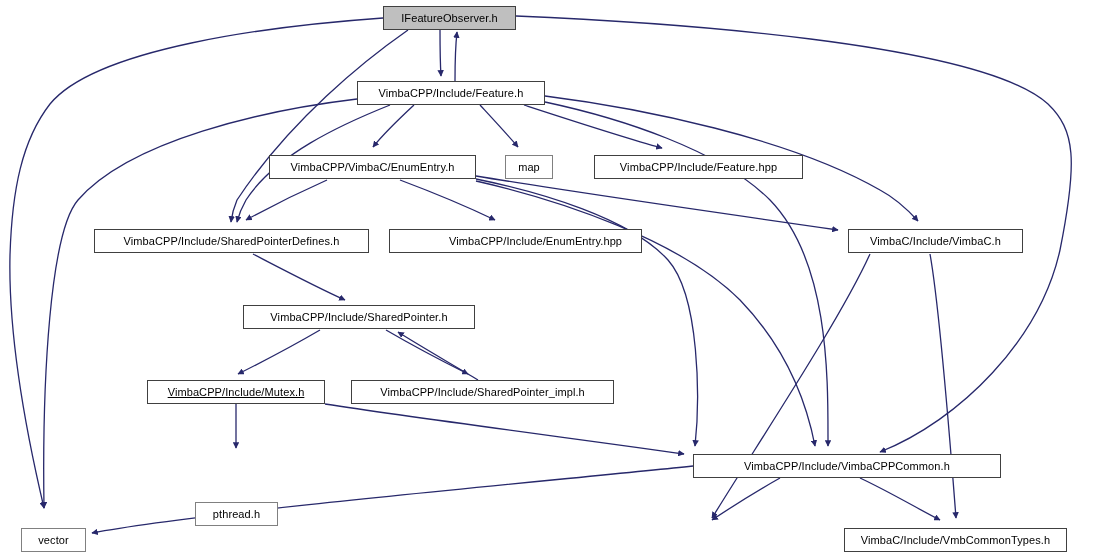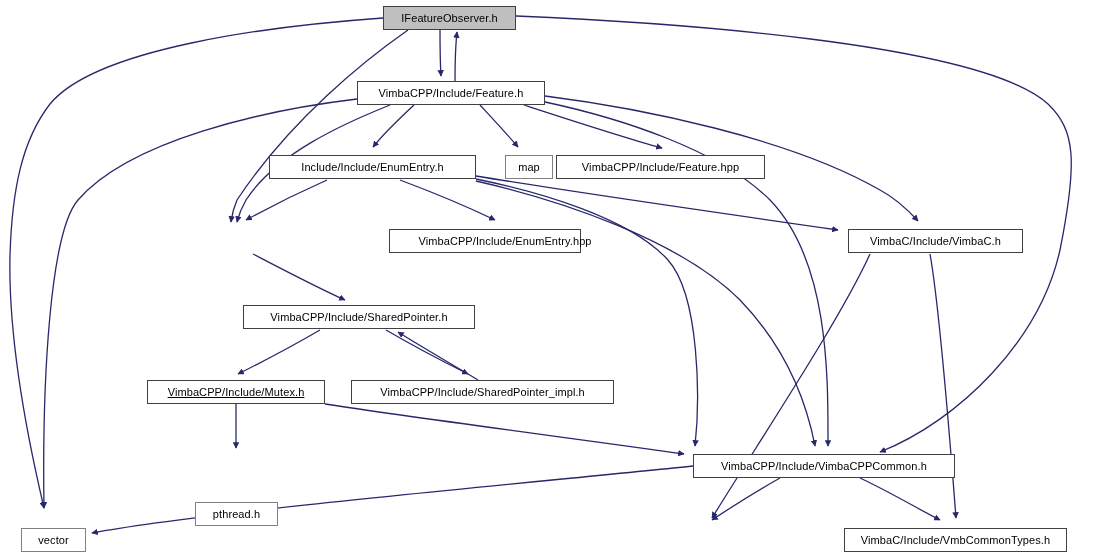--- a/index.html
+++ b/index.html
@@ -88,47 +88,50 @@
       </g>
   </svg>
 
   <div class="gnode root" style="left: 383px; top: 6px; width: 133px;">
       <span>IFeatureObserver.h</span>
     </div>
   <div class="gnode solid" style="left: 357px; top: 81px; width: 188px;">
       <span>VimbaCPP/Include/Feature.h</span>
     </div>
   <div class="gnode solid" style="left: 269px; top: 155px; width: 207px;">
-      <span>Include/Include/EnumEntry.h</span>
+      <span>VimbaCPP/VimbaC/EnumEntry.h</span>
     </div>
   <div class="gnode" style="left: 505px; top: 155px; width: 48px;">
       <span>map</span>
     </div>
-  <div class="gnode solid" style="left: 556px; top: 155px; width: 209px; text-align: right;">
+  <div class="gnode solid" style="left: 594px; top: 155px; width: 209px; text-align: right;">
       <span>VimbaCPP/Include/Feature.hpp</span>
     </div>
-  <div class="gnode solid" style="left: 389px; top: 229px; width: 192px; padding-left: 40px;">
+  <div class="gnode solid" style="left: 94px; top: 229px; width: 275px;">
+      <span>VimbaCPP/Include/SharedPointerDefines.h</span>
+    </div>
+  <div class="gnode solid" style="left: 389px; top: 229px; width: 253px; padding-left: 40px;">
       <span>VimbaCPP/Include/EnumEntry.hpp</span>
     </div>
   <div class="gnode solid" style="left: 848px; top: 229px; width: 175px;">
       <span>VimbaC/Include/VimbaC.h</span>
     </div>
   <div class="gnode solid" style="left: 243px; top: 305px; width: 232px;">
       <span>VimbaCPP/Include/SharedPointer.h</span>
     </div>
   <div class="gnode solid" style="left: 147px; top: 380px; width: 178px; text-decoration: underline;">
       <span>VimbaCPP/Include/Mutex.h</span>
     </div>
   <div class="gnode solid" style="left: 351px; top: 380px; width: 263px;">
       <span>VimbaCPP/Include/SharedPointer_impl.h</span>
     </div>
   <div class="gnode" style="left: 195px; top: 454px; width: 83px; margin-top: 48px;">
       <span>pthread.h</span>
     </div>
-  <div class="gnode solid" style="left: 693px; top: 454px; width: 262px;">
+  <div class="gnode solid" style="left: 693px; top: 454px; width: 308px;">
       <span>VimbaCPP/Include/VimbaCPPCommon.h</span>
     </div>
   <div class="gnode" style="left: 21px; top: 528px; width: 65px;">
       <span>vector</span>
     </div>
   <div class="gnode" style="left: 676px; top: 528px; width: 62px; margin-top: 35px;">
       <span>string</span>
     </div>
   <div class="gnode solid" style="left: 844px; top: 528px; width: 223px;">
       <span>VimbaC/Include/VmbCommonTypes.h</span>

